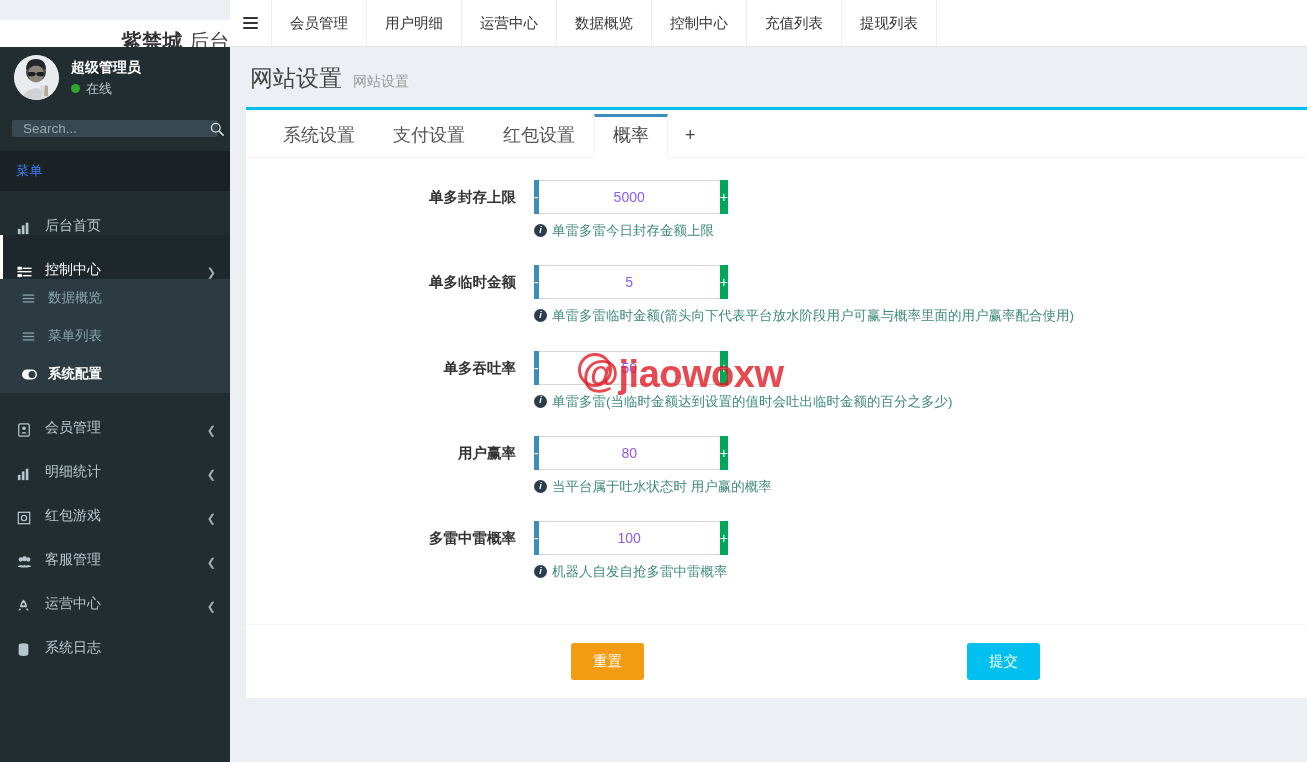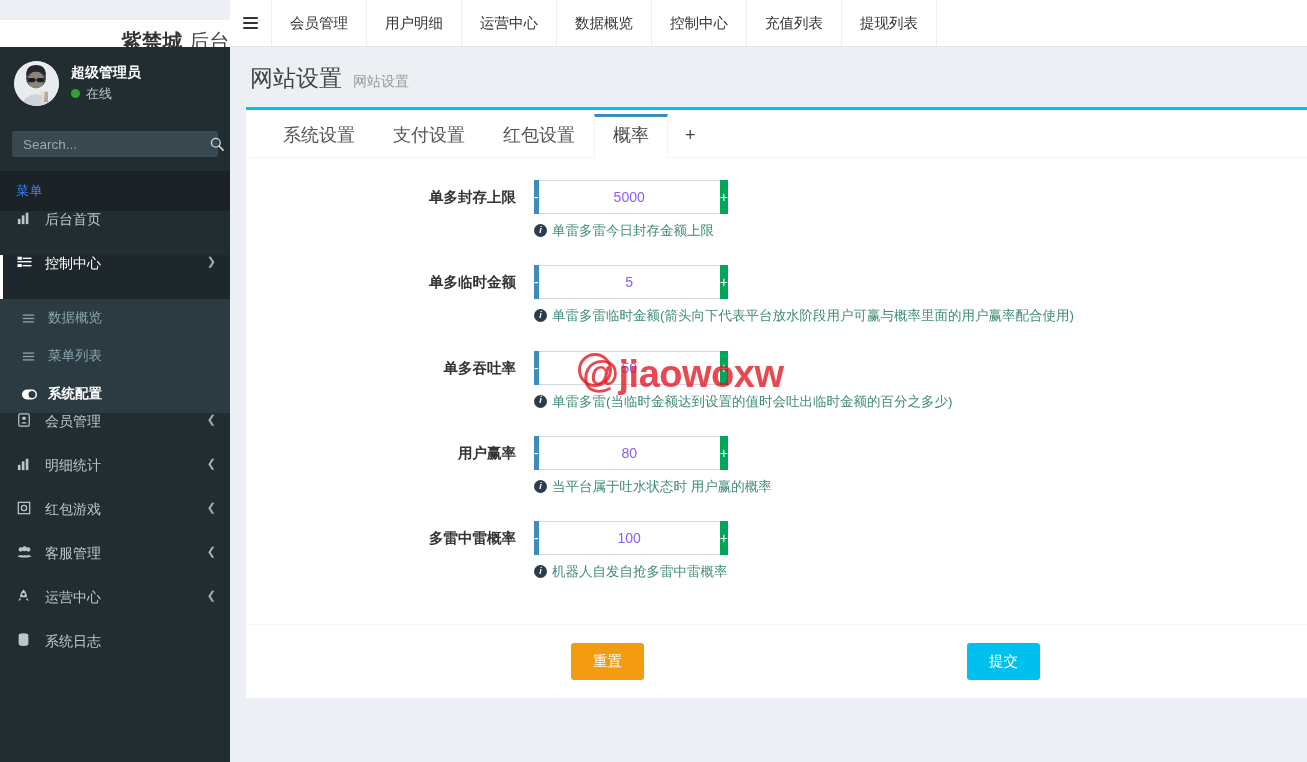--- a/index.html
+++ b/index.html
@@ -47,58 +47,58 @@
   }
 
   
   .sidebar {
     position: absolute; left: 0; top: 47px; width: 230px; bottom: 0;
     background: #222d32;
     overflow: hidden;
   }
   .user-panel {
     display: flex; align-items: center; padding: 2px 12px 14px 14px;
-    height: 84px;
+    height: 73px;
   }
   .avatar {
     width: 45px; height: 45px; border-radius: 50%;
     background: #cfd5d8; overflow: hidden; flex: 0 0 45px;
     position: relative;
   }
   .avatar svg { display: block; width: 45px; height: 45px; }
   .user-info { margin-left: 12px; line-height: 1.35; }
   .user-name { color: #ffffff; font-weight: bold; font-size: 14px; }
   .user-status { color: #b8c7ce; font-size: 13px; display: flex; align-items: center; margin-top: 3px; }
   .dot-online {
     width: 9px; height: 9px; border-radius: 50%; background: #2ea52c;
     display: inline-block; margin-right: 6px;
   }
   .search-box {
-    margin: 0 12px 14px 12px; height: 26px; position: relative;
+    margin: 0 12px 14px 12px; height: 17px; position: relative;
     background: #374850; border: 1px solid #374850; border-radius: 2px;
     display: flex; align-items: center;
   }
   .search-box input {
     flex: 1; background: transparent; border: 0; outline: none;
     color: #c8d2d6; font-size: 13.5px; padding: 0 10px;
     font-family: inherit;
   }
   .search-box input::placeholder { color: #9aa7ad; }
   .search-btn {
     width: 34px; height: 32px; background: transparent; border: 0;
     color: #cfd8dc; cursor: pointer; display: flex; align-items: center; justify-content: center;
   }
   .menu-header {
     background: #1a2226; color: #3b82f6; font-size: 13px;
     padding: 11px 16px; letter-spacing: .5px;
   }
   .nav { list-style: none; }
   .nav-item { position: relative; }
   .nav-link {
-    display: flex; align-items: flex-start; height: 44px; padding: 0 14px;
+    display: flex; align-items: flex-end; height: 44px; padding: 0 14px;
     color: #b8c7ce; font-size: 14px; cursor: pointer; text-decoration: none;
     border-left: 3px solid transparent;
   }
   .nav-link .ico {
     width: 22px; display: inline-flex; align-items: center; justify-content: flex-start;
     color: #b8c7ce; font-size: 14px; margin-right: 6px;
   }
   .nav-link .ico svg { display: block; }
   .nav-link .label { flex: 1; }
   .nav-link .arrow { color: #b8c7ce; font-size: 11px; opacity: .85; }

